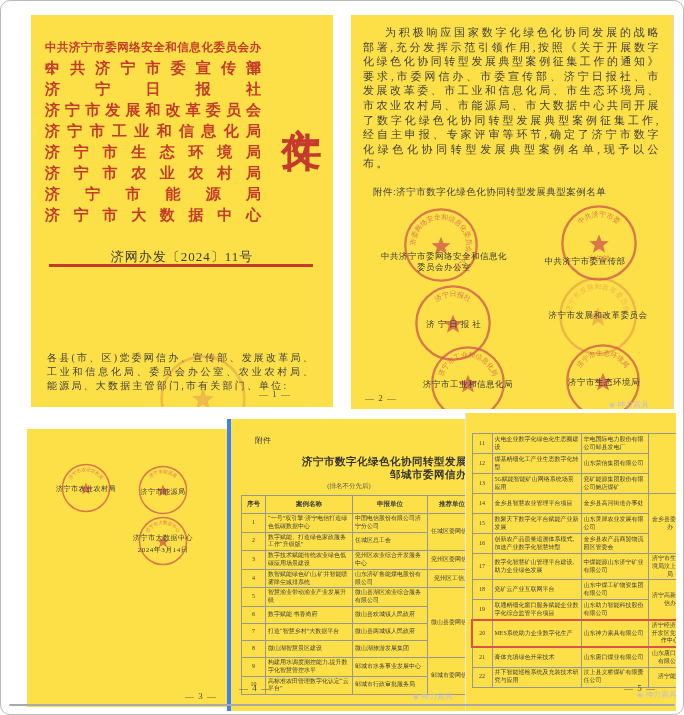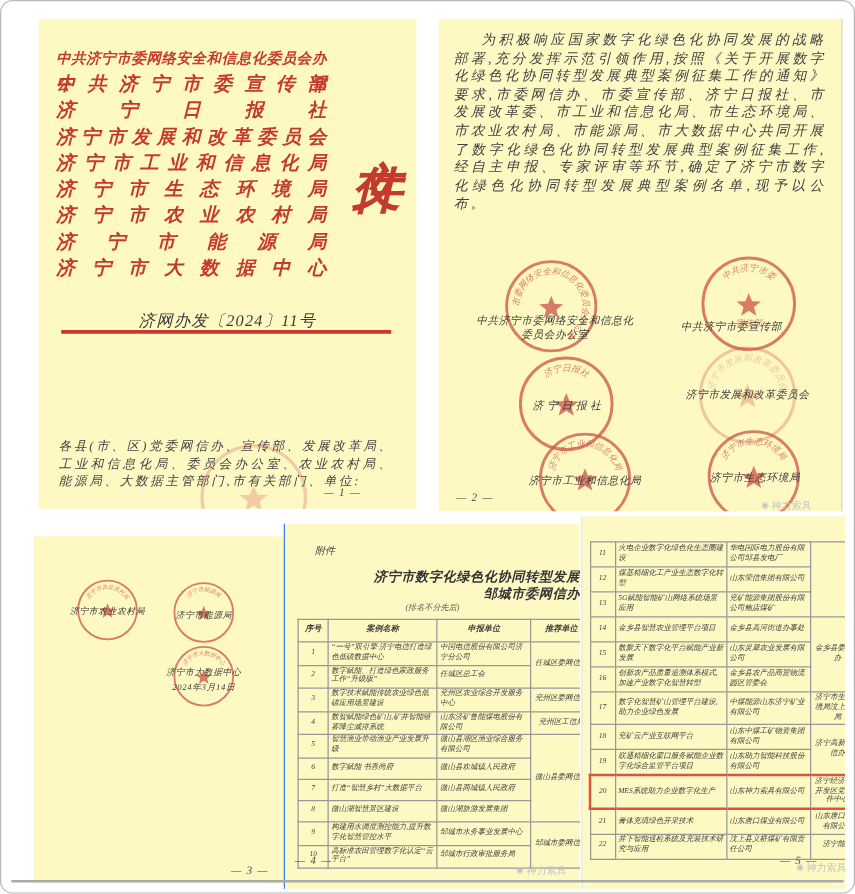--- a/index.html
+++ b/index.html
@@ -1,23 +1,23 @@
 <!DOCTYPE html>
 <html style="--accent: #c43a2c; --seal: #cf5a4c; --hl: #dd5246;"><head>
 <meta charset="utf-8">
 <style>
   html,body{margin:0;padding:0;background:#fff;}
   .canvas{position:relative;width:684px;height:715px;box-sizing:border-box;background:#fff;
     border:1px solid #b9b9b9;border-radius:10px;overflow:hidden;
     font-family:"Liberation Serif","DejaVu Serif",serif;color:#3c3c3c;}
-  .page{position:absolute;overflow:hidden;background:#fef9c3;font-style:italic;}
+  .page{position:absolute;overflow:hidden;background:#fde047;}
   .page1{left:30px;top:14px;width:302px;height:392px;}
   .page2{left:350px;top:14px;width:322px;height:394px;border-right:1px solid #d9d9d9;}
   .page3{left:26px;top:428px;width:202px;height:278px;}
-  .page4{left:226px;top:418px;width:236px;height:292px;border-left:1px solid #3b82f6;}
+  .page4{left:226px;top:418px;width:236px;height:292px;border-left:4px solid #3b82f6;}
   .page5{left:464px;top:412px;width:210px;height:298px;border-left:1px solid #e6e6e6;}
 
   
   .agencies{position:absolute;left:14px;top:22px;width:216px;}
   .agency-line{font-size:15px;font-weight:bold;color:var(--accent,#c43a2c);
     height:21px;line-height:21px;text-align:justify;text-align-last:justify;}
   .agency-line.first{font-size:11.5px;}
   .doc-type{position:absolute;left:250px;top:80px;height:110px;writing-mode:vertical-rl;
     font-size:40px;font-weight:bold;color:var(--accent,#c43a2c);letter-spacing:6px;line-height:1;}
   .doc-number{position:absolute;left:0;top:233px;width:100%;text-align:center;
@@ -128,20 +128,21 @@
           <circle cx="50" cy="50" r="47" fill="none" stroke="currentColor" stroke-width="3"></circle>
           <polygon points="50,39 53.4,47.4 62.5,47.8 55.4,53.6 57.8,62.4 50,57.3 42.2,62.4 44.6,53.6 37.5,47.8 46.6,47.4" fill="currentColor"></polygon>
           <text font-size="9" fill="currentColor"><textPath href="#arc0" startOffset="25%" text-anchor="middle"></textPath></text>
         </svg>
       </div>
     <div class="pagenum pn1">— 1 —</div>
   </section>
 
   <section class="page page2">
     <p class="para">为积极响应国家数字化绿色化协同发展的战略部署,充分发挥示范引领作用,按照《关于开展数字化绿色化协同转型发展典型案例征集工作的通知》要求,市委网信办、市委宣传部、济宁日报社、市发展改革委、市工业和信息化局、市生态环境局、市农业农村局、市能源局、市大数据中心共同开展了数字化绿色化协同转型发展典型案例征集工作,经自主申报、专家评审等环节,确定了济宁市数字化绿色化协同转型发展典型案例名单,现予以公布。</p>
+    <div class="attach-line">附件:济宁市数字化绿色化协同转型发展典型案例名单</div>
 
     <div class="seal s0">
         <svg viewBox="0 0 100 100" width="100%" height="100%">
           <defs>
             <path id="arc1" d="M50,50 m-34,0 a34,34 0 1,1 68,0 a34,34 0 1,1 -68,0"></path>
           </defs>
           <circle cx="50" cy="50" r="47" fill="none" stroke="currentColor" stroke-width="3"></circle>
           <polygon points="50,39 53.4,47.4 62.5,47.8 55.4,53.6 57.8,62.4 50,57.3 42.2,62.4 44.6,53.6 37.5,47.8 46.6,47.4" fill="currentColor"></polygon>
           <text font-size="9" fill="currentColor"><textPath href="#arc1" startOffset="25%" text-anchor="middle">中共济宁市委网络安全和信息化委员会办公室</textPath></text>
         </svg>

